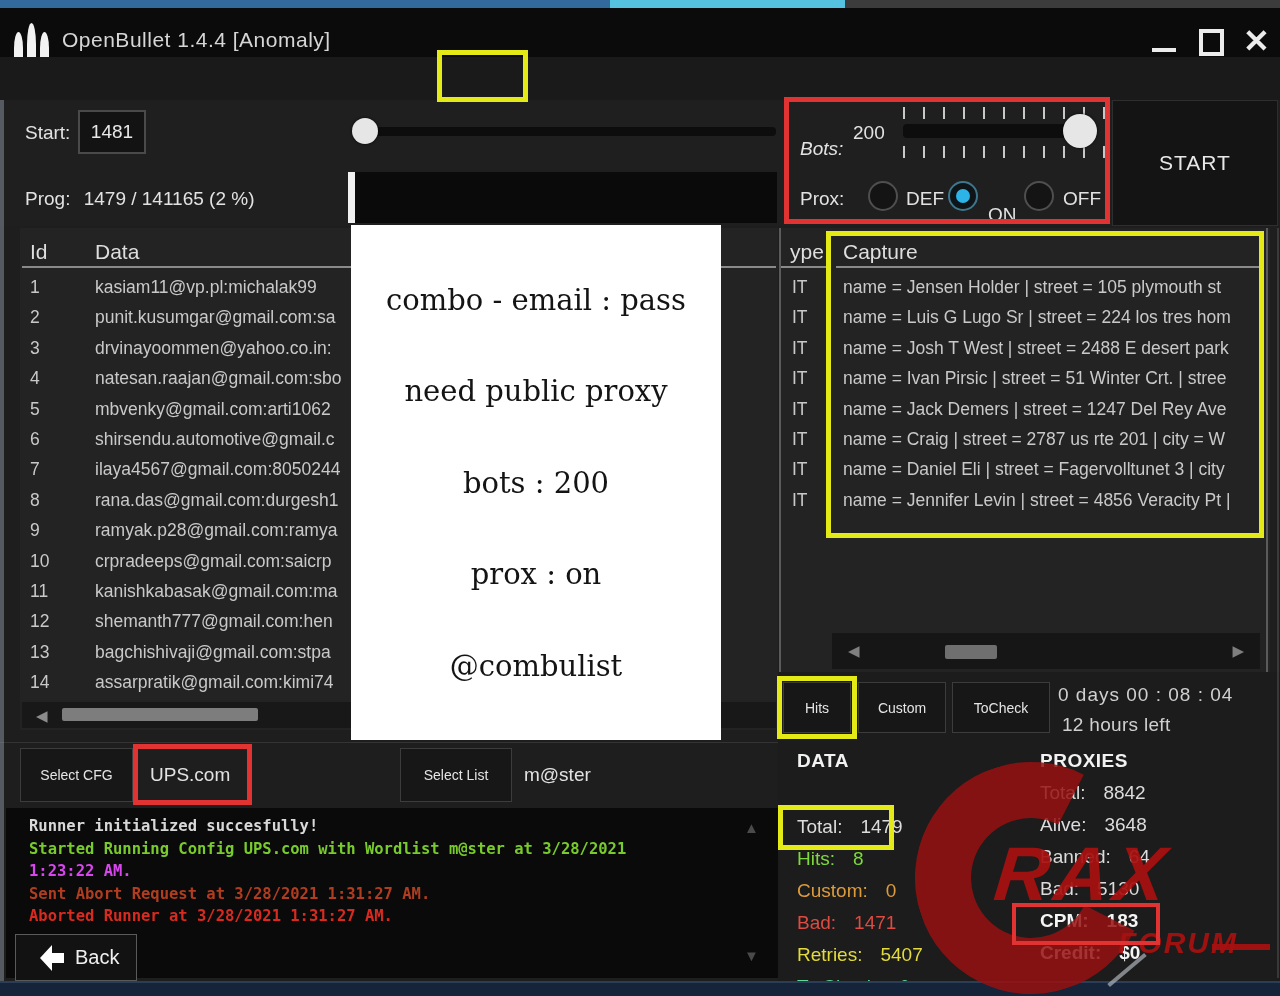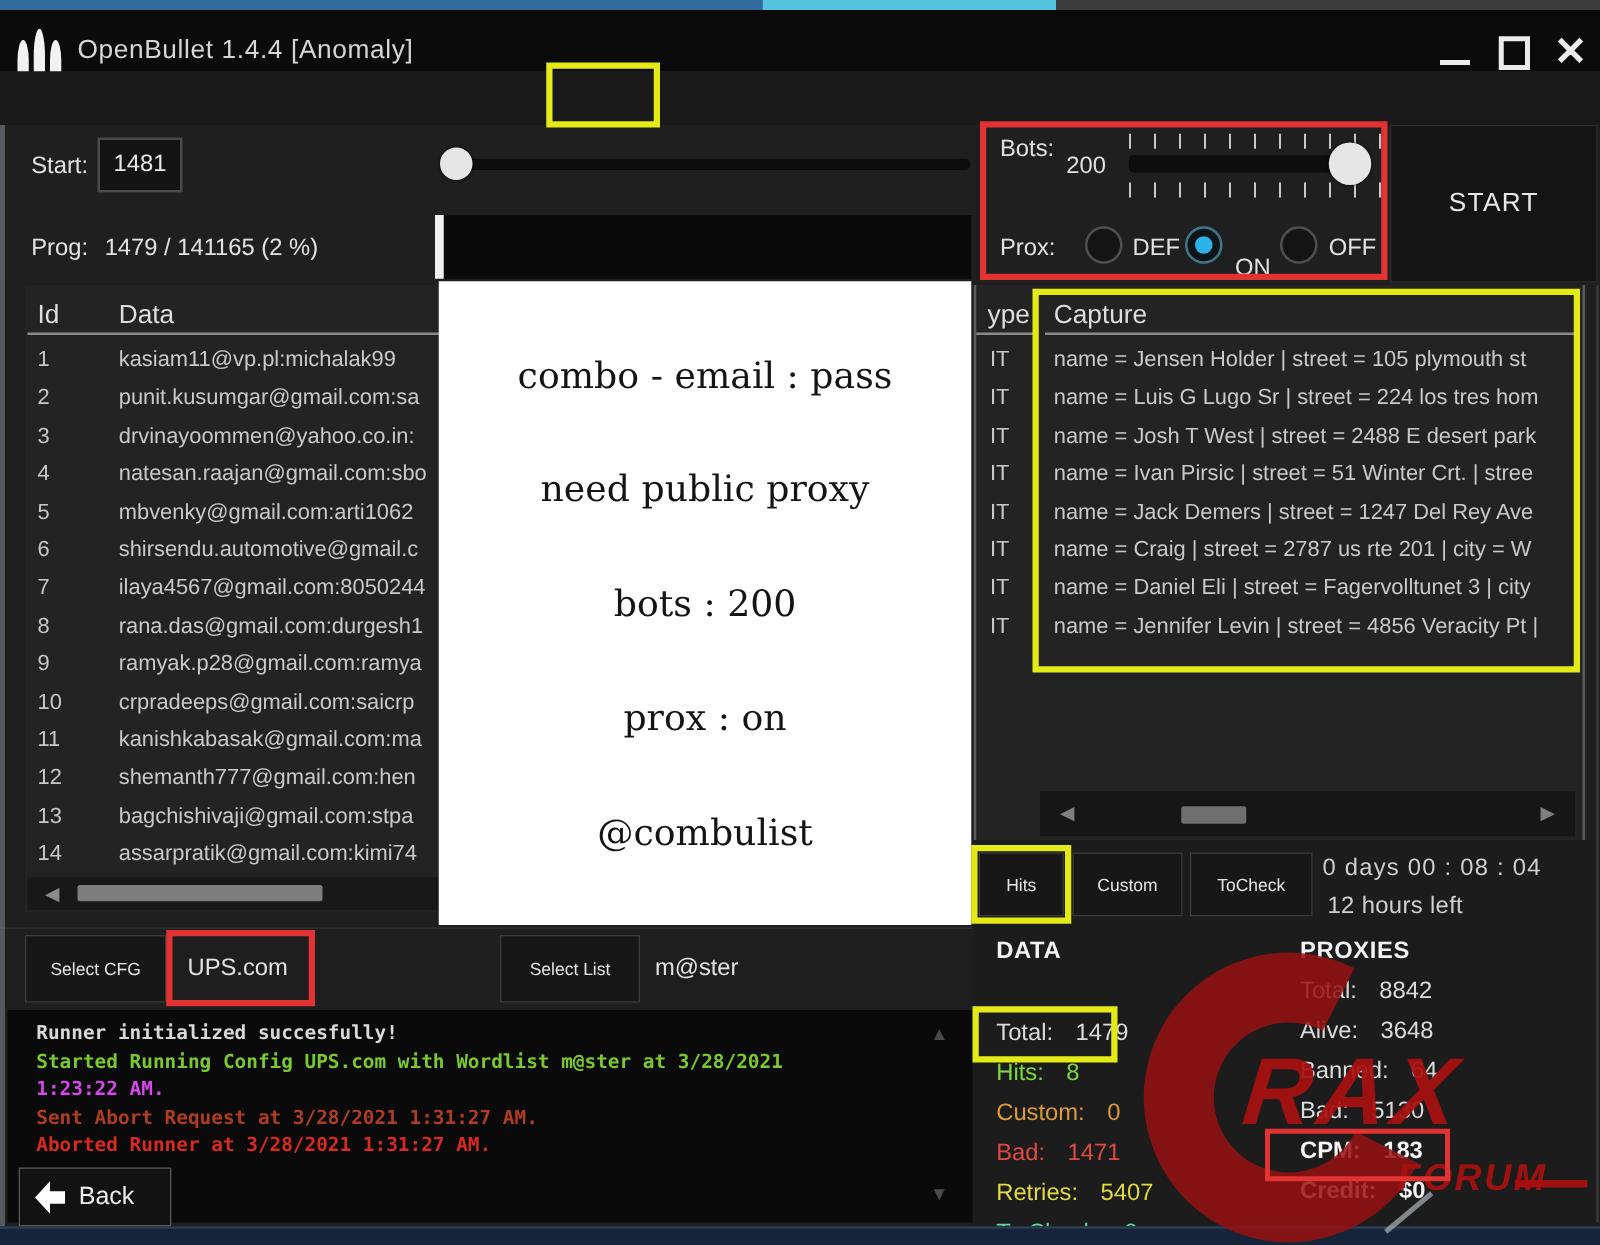--- a/index.html
+++ b/index.html
@@ -52,36 +52,36 @@
   .headline { height:2px; background:#8a8a8a; }
   .rows { line-height:30.4px; font-size:17.5px; color:#c9c9c9; }
   .trow { display:flex; height:30.4px; cursor:default; }
   .trow .cid { width:65px; flex:none; }
   .hscroll { background:#181818; }
   .scroll-arrow { color:#8c8c8c; font-size:15px; line-height:15px; cursor:pointer; }
   .scroll-thumb { background:#7d7d7d; border-radius:2px; cursor:pointer; }
   .vline { background:#6f6f6f; opacity:.75; }
 
   
-  .overlay { left:351px; top:225px; width:426px; height:515px; background:#ffffff; z-index:5;
+  .overlay { left:351px; top:225px; width:370px; height:515px; background:#ffffff; z-index:5;
     display:flex; flex-direction:column; justify-content:space-evenly; align-items:center; }
   .overlay div { font-family:"DejaVu Serif", serif; font-size:29px; color:#141414; }
 
   
   .tabbtn { background:#171717; border:1px solid #3c3c3c; color:#e5e5e5; font-size:14px;
     display:flex; align-items:center; justify-content:center; cursor:pointer; }
   .cfgbar { left:0; top:742px; width:778px; height:66px; background:#1e1e1e; border-top:1px solid #333; }
   .timer { font-size:19px; color:#d0d0d0; letter-spacing:1px; }
 
   
   .log { left:6px; top:808px; width:772px; height:170px; background:#0a0a0a;
     font-family:"DejaVu Sans Mono", monospace; font-size:15.5px; font-weight:bold;
     line-height:22.5px; padding:7px 40px 0 23px; }
   .backbtn { left:15px; top:934px; width:122px; height:47px; background:#121212;
-    border:1px solid #5a5a5a; display:flex; align-items:center; gap:9px; padding-left:12px;
+    border:1px solid #5a5a5a; display:flex; align-items:center; gap:9px; padding-left:24px;
     cursor:pointer; z-index:4; }
   .backbtn span { font-size:20px; color:#efefef; }
 
   
   .rightpanel { left:778px; top:672px; width:502px; height:324px; background:#1c1c1c; }
   .stat-title { font-size:19px; font-weight:bold; color:#f2f2f2; letter-spacing:.5px; }
   .statrow { height:32px; font-size:19px; white-space:nowrap; }
   .statrow .val { margin-left:18px; }
   .statrow.bold { font-weight:bold; }
 
@@ -157,21 +157,21 @@
   <div class="abs slider-track" style="left:352px;top:127px;width:424px;height:9px;"></div>
   <div class="abs thumb" style="left:352px;top:118px;width:26px;height:26px;"></div>
   <div class="abs lbl" style="left:25px;top:188px;">
     <span>Prog:</span>
     <span style="margin-left:8px;">1479 / 141165 (2 %)</span>
   </div>
   <div class="abs progressbar">
     <div class="abs progressfill"></div>
   </div>
 
-  <div class="abs lbl" style="left:800px;top:109px;">Bots:</div>
+  <div class="abs lbl" style="left:800px;top:138px;font-style:italic;">Bots:</div>
   <div class="abs lbl" style="left:853px;top:122px;">200</div>
   <div class="abs ticks" style="left:903px;top:107px;width:202px;"></div>
   <div class="abs slider-track" style="left:903px;top:124px;width:172px;height:14px;"></div>
   <div class="abs ticks" style="left:903px;top:146px;width:202px;"></div>
   <div class="abs thumb" style="left:1063px;top:114px;width:34px;height:34px;"></div>
   <div class="abs lbl" style="left:800px;top:188px;">Prox:</div>
   <div class="abs radio" style="left:868px;top:181px;"></div>
   <div class="abs lbl" style="left:906px;top:188px;">DEF</div>
   <div class="abs radio on" style="left:948px;top:181px;"></div>
   <div class="abs lbl" style="left:988px;top:188px;margin-top:16px;">ON</div>

